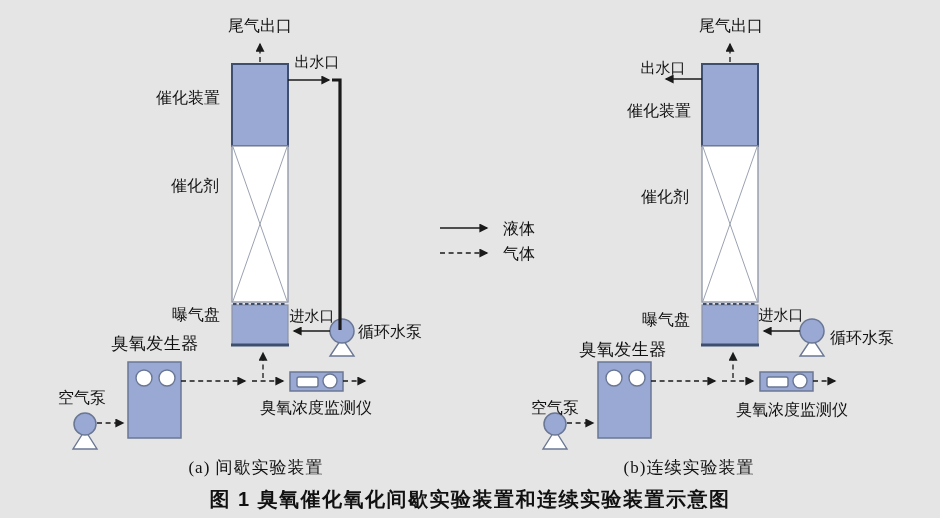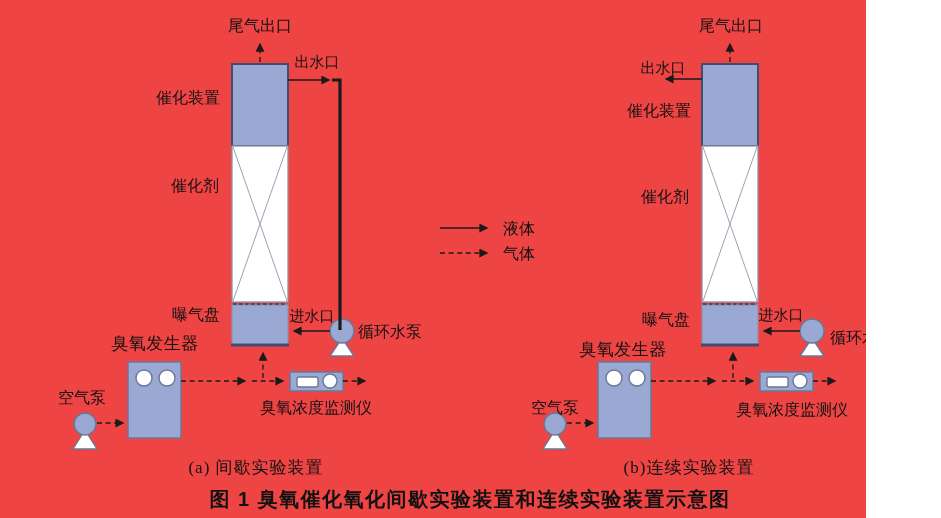--- a/index.html
+++ b/index.html
@@ -1,16 +1,16 @@
 <!DOCTYPE html>
 <html style="--device-fill: #9aa9d4; --device-stroke: #6a7794; --col-border: #3d4e70; --mid-border: #8d93a5; --x-line: #9aa1b0; --line: #1a1a1a; --text: #111111;"><head>
 <meta charset="utf-8">
 <style>
   html,body{margin:0;padding:0;background:#ffffff;}
-  .figure{position:relative;width:866px;height:518px;background:#ef4444;overflow:hidden;}
+  .figure{position:relative;width:940px;height:518px;background:#e5e5e5;overflow:hidden;}
   svg{display:block;}
   text{font-family:"Liberation Serif","DejaVu Serif",serif;fill:var(--text,#111);}
   .t15{font-size:15px;}
   .t16{font-size:16px;}
   .t17{font-size:17px;letter-spacing:.5px;}
   .cap{font-size:17px;letter-spacing:1px;}
   .main-cap{font-family:"Liberation Sans","DejaVu Sans",sans-serif;font-weight:bold;font-size:20px;letter-spacing:1.5px;}
   .c-top{fill:var(--device-fill,#9aa9d4);stroke:var(--col-border,#3d4e70);stroke-width:2;}
   .c-bot{fill:var(--device-fill,#9aa9d4);stroke:var(--mid-border,#8d93a5);stroke-width:1.2;}
   .mid{fill:#ffffff;stroke:var(--mid-border,#8d93a5);stroke-width:1.3;}

